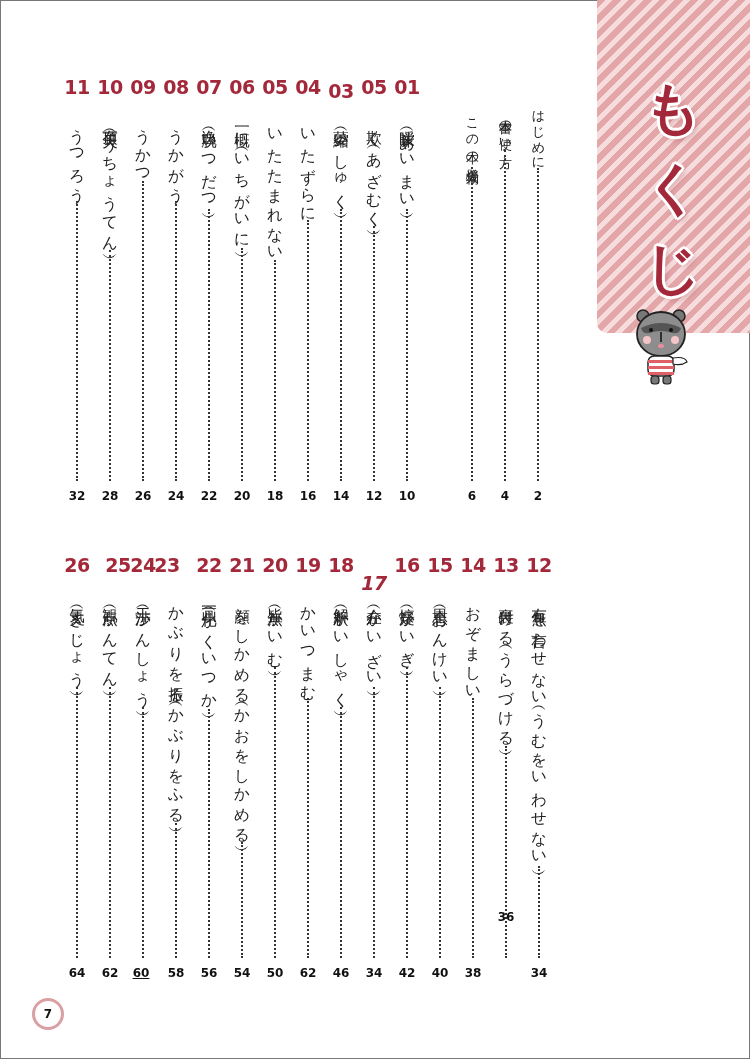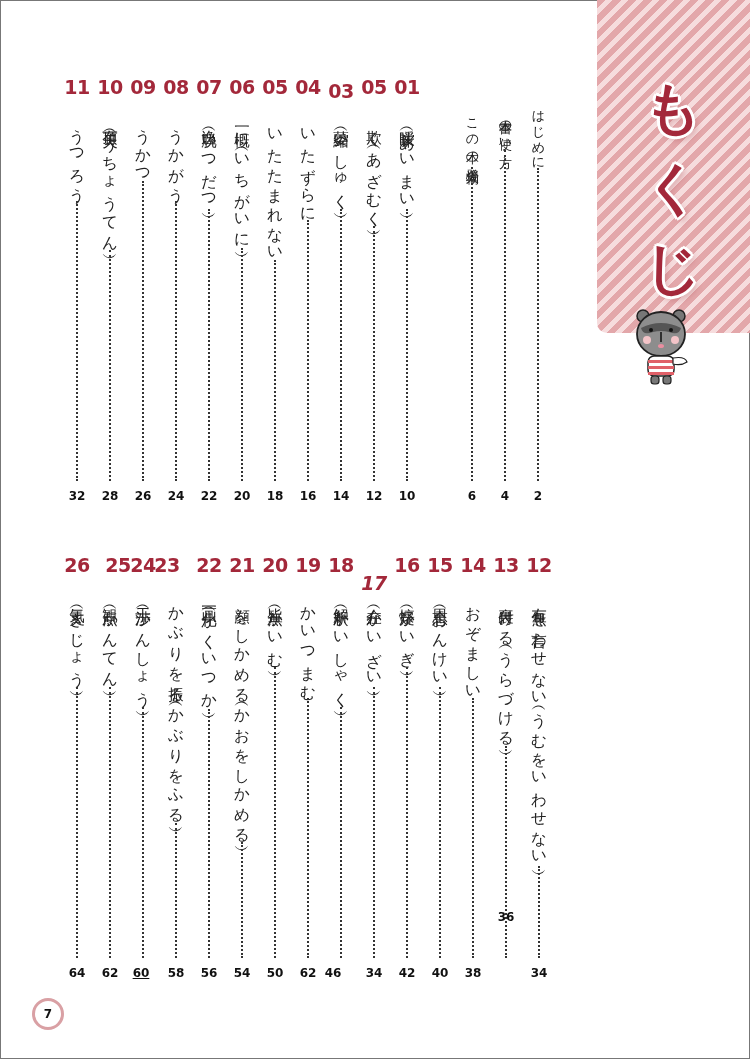--- a/index.html
+++ b/index.html
@@ -199,21 +199,21 @@
   <span class="t">介在（かいざい）</span>
   <span class="dots"></span>
 </div>
 <div class="pg" style="left:357px; top:966px;">34</div>
 
 <div class="num" style="left:324px; top:554px;">18</div>
 <div class="col" style="left:329px; top:596px; height:362px;">
   <span class="t">解釈（かいしゃく）</span>
   <span class="dots"></span>
 </div>
-<div class="pg" style="left:316px; top:966px;">46</div>
+<div class="pg" style="left:324px; top:966px;">46</div>
 
 <div class="num" style="left:291px; top:554px;">19</div>
 <div class="col" style="left:296px; top:596px; height:362px;">
   <span class="t">かいつまむ</span>
   <span class="dots"></span>
 </div>
 <div class="pg" style="left:291px; top:966px;">62</div>
 
 <div class="num" style="left:258px; top:554px;">20</div>
 <div class="col" style="left:263px; top:596px; height:362px;">

